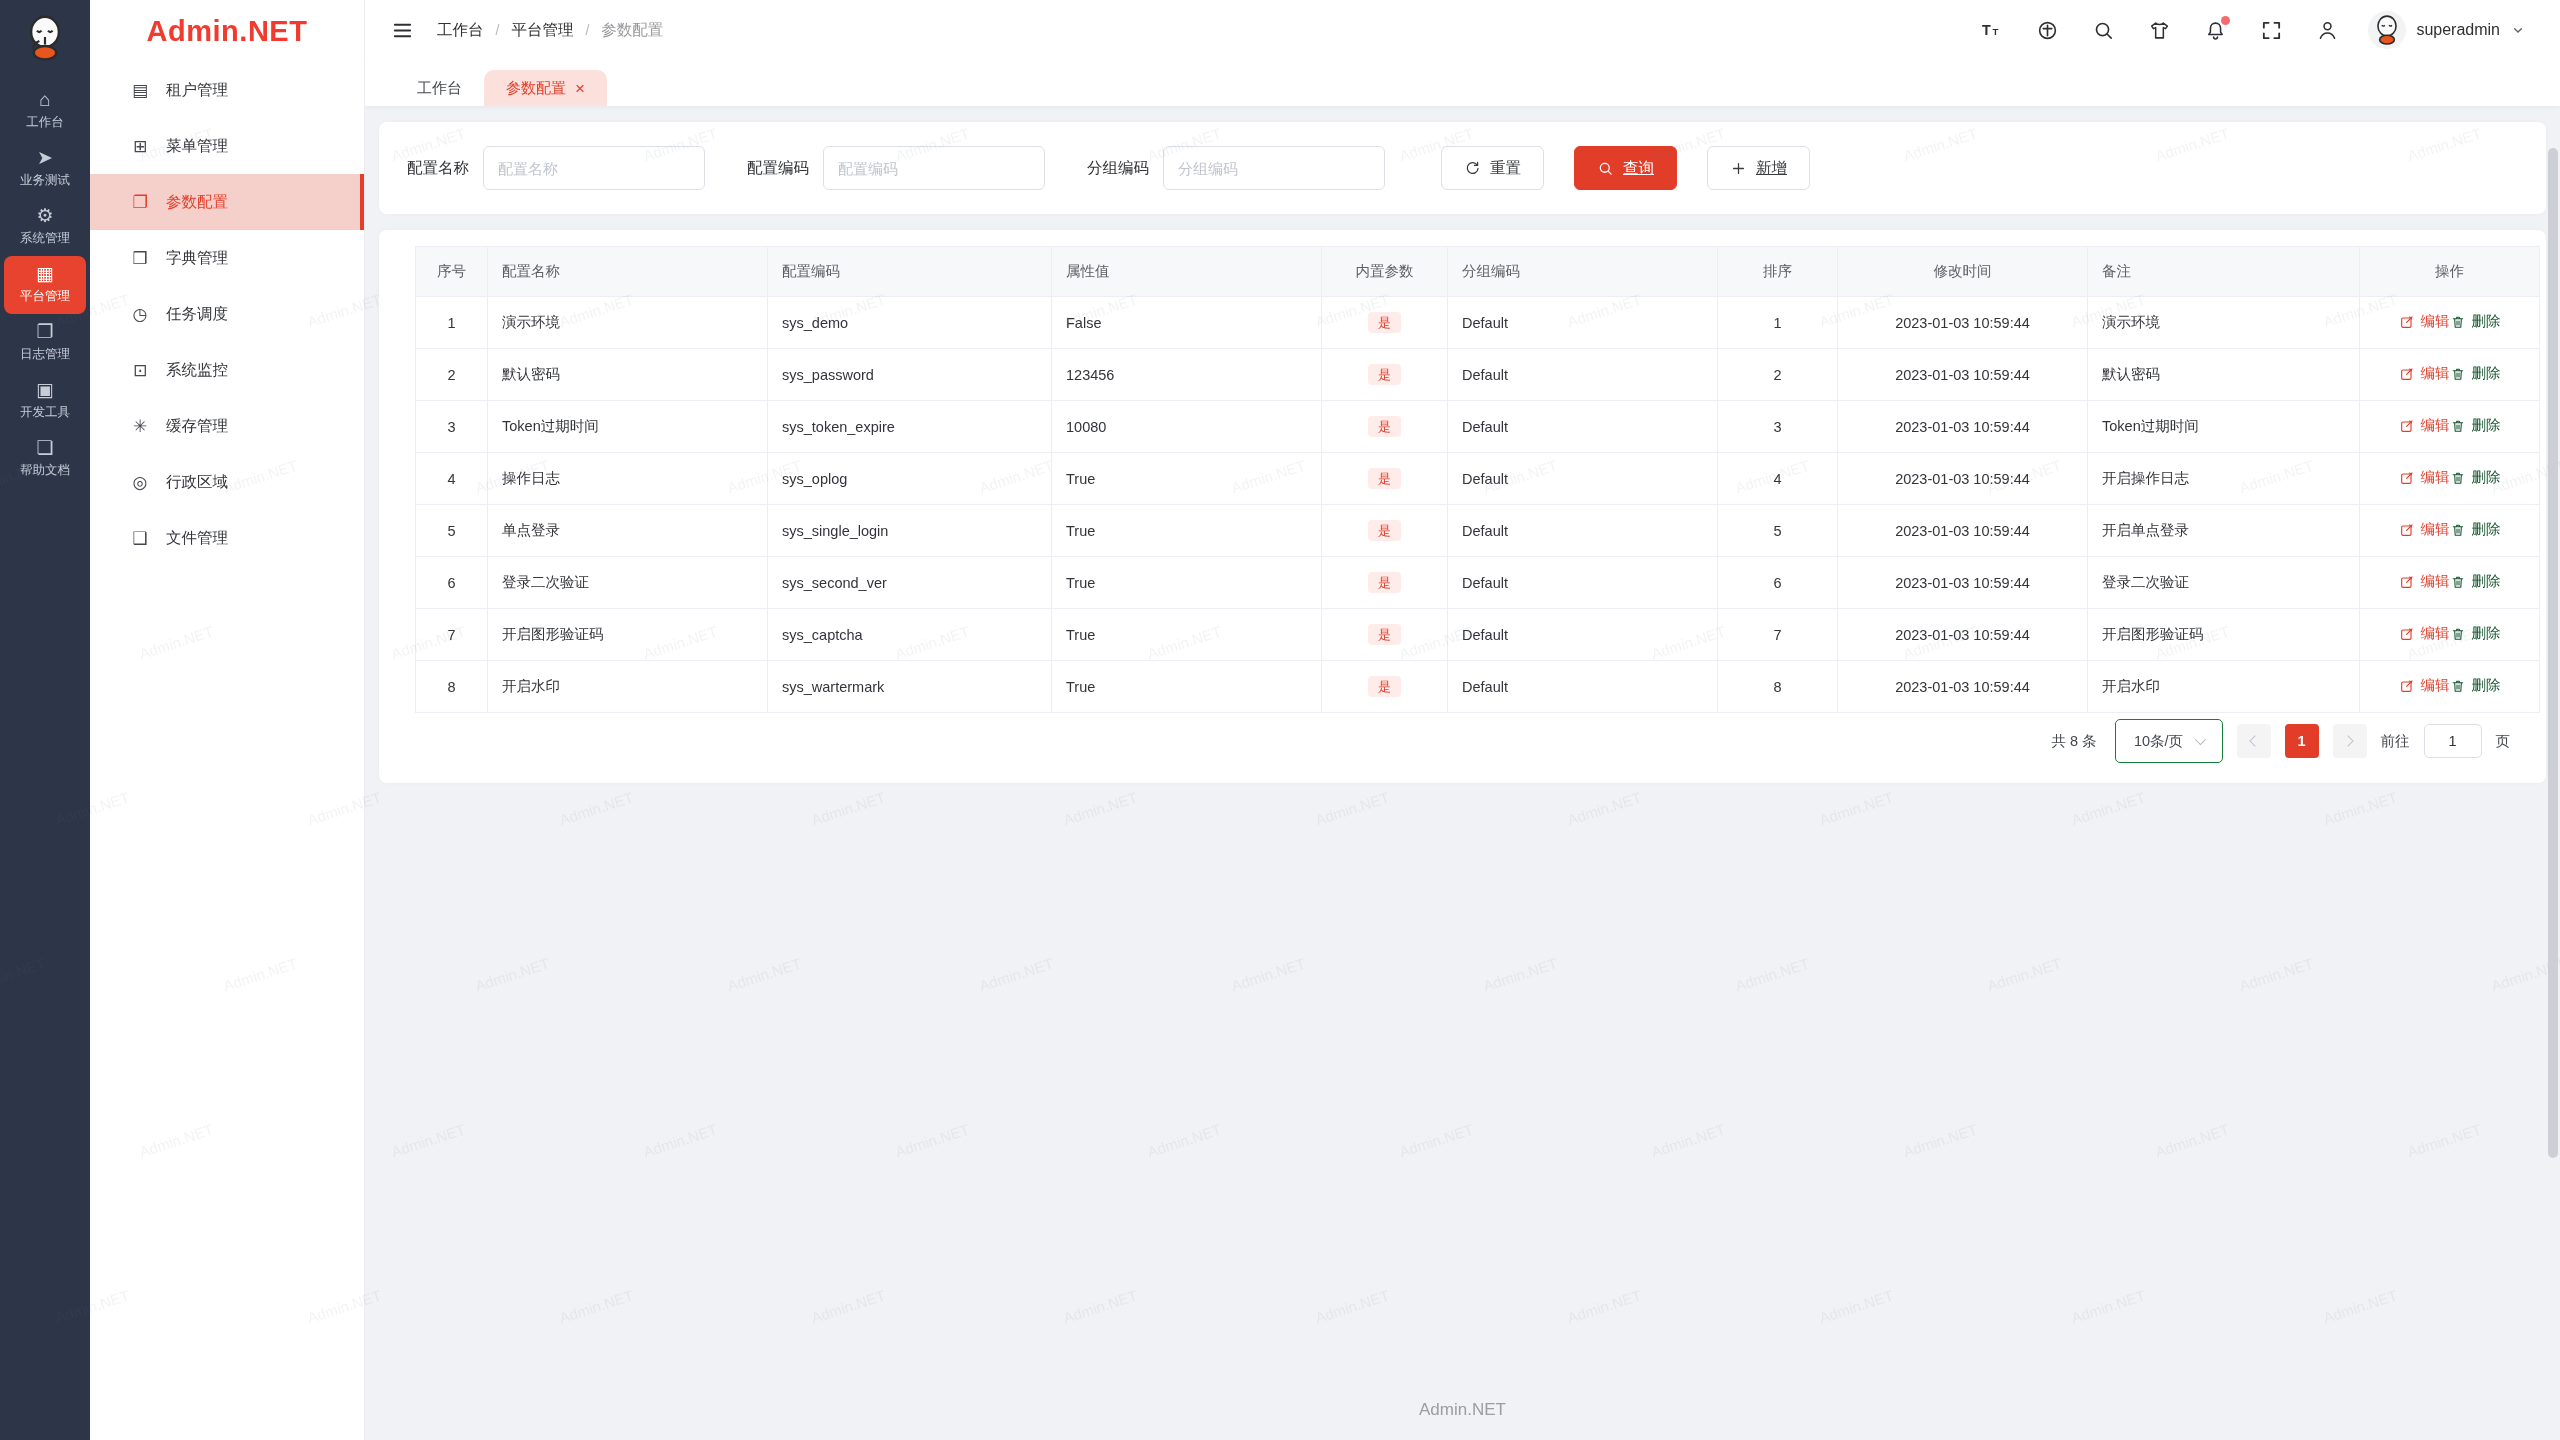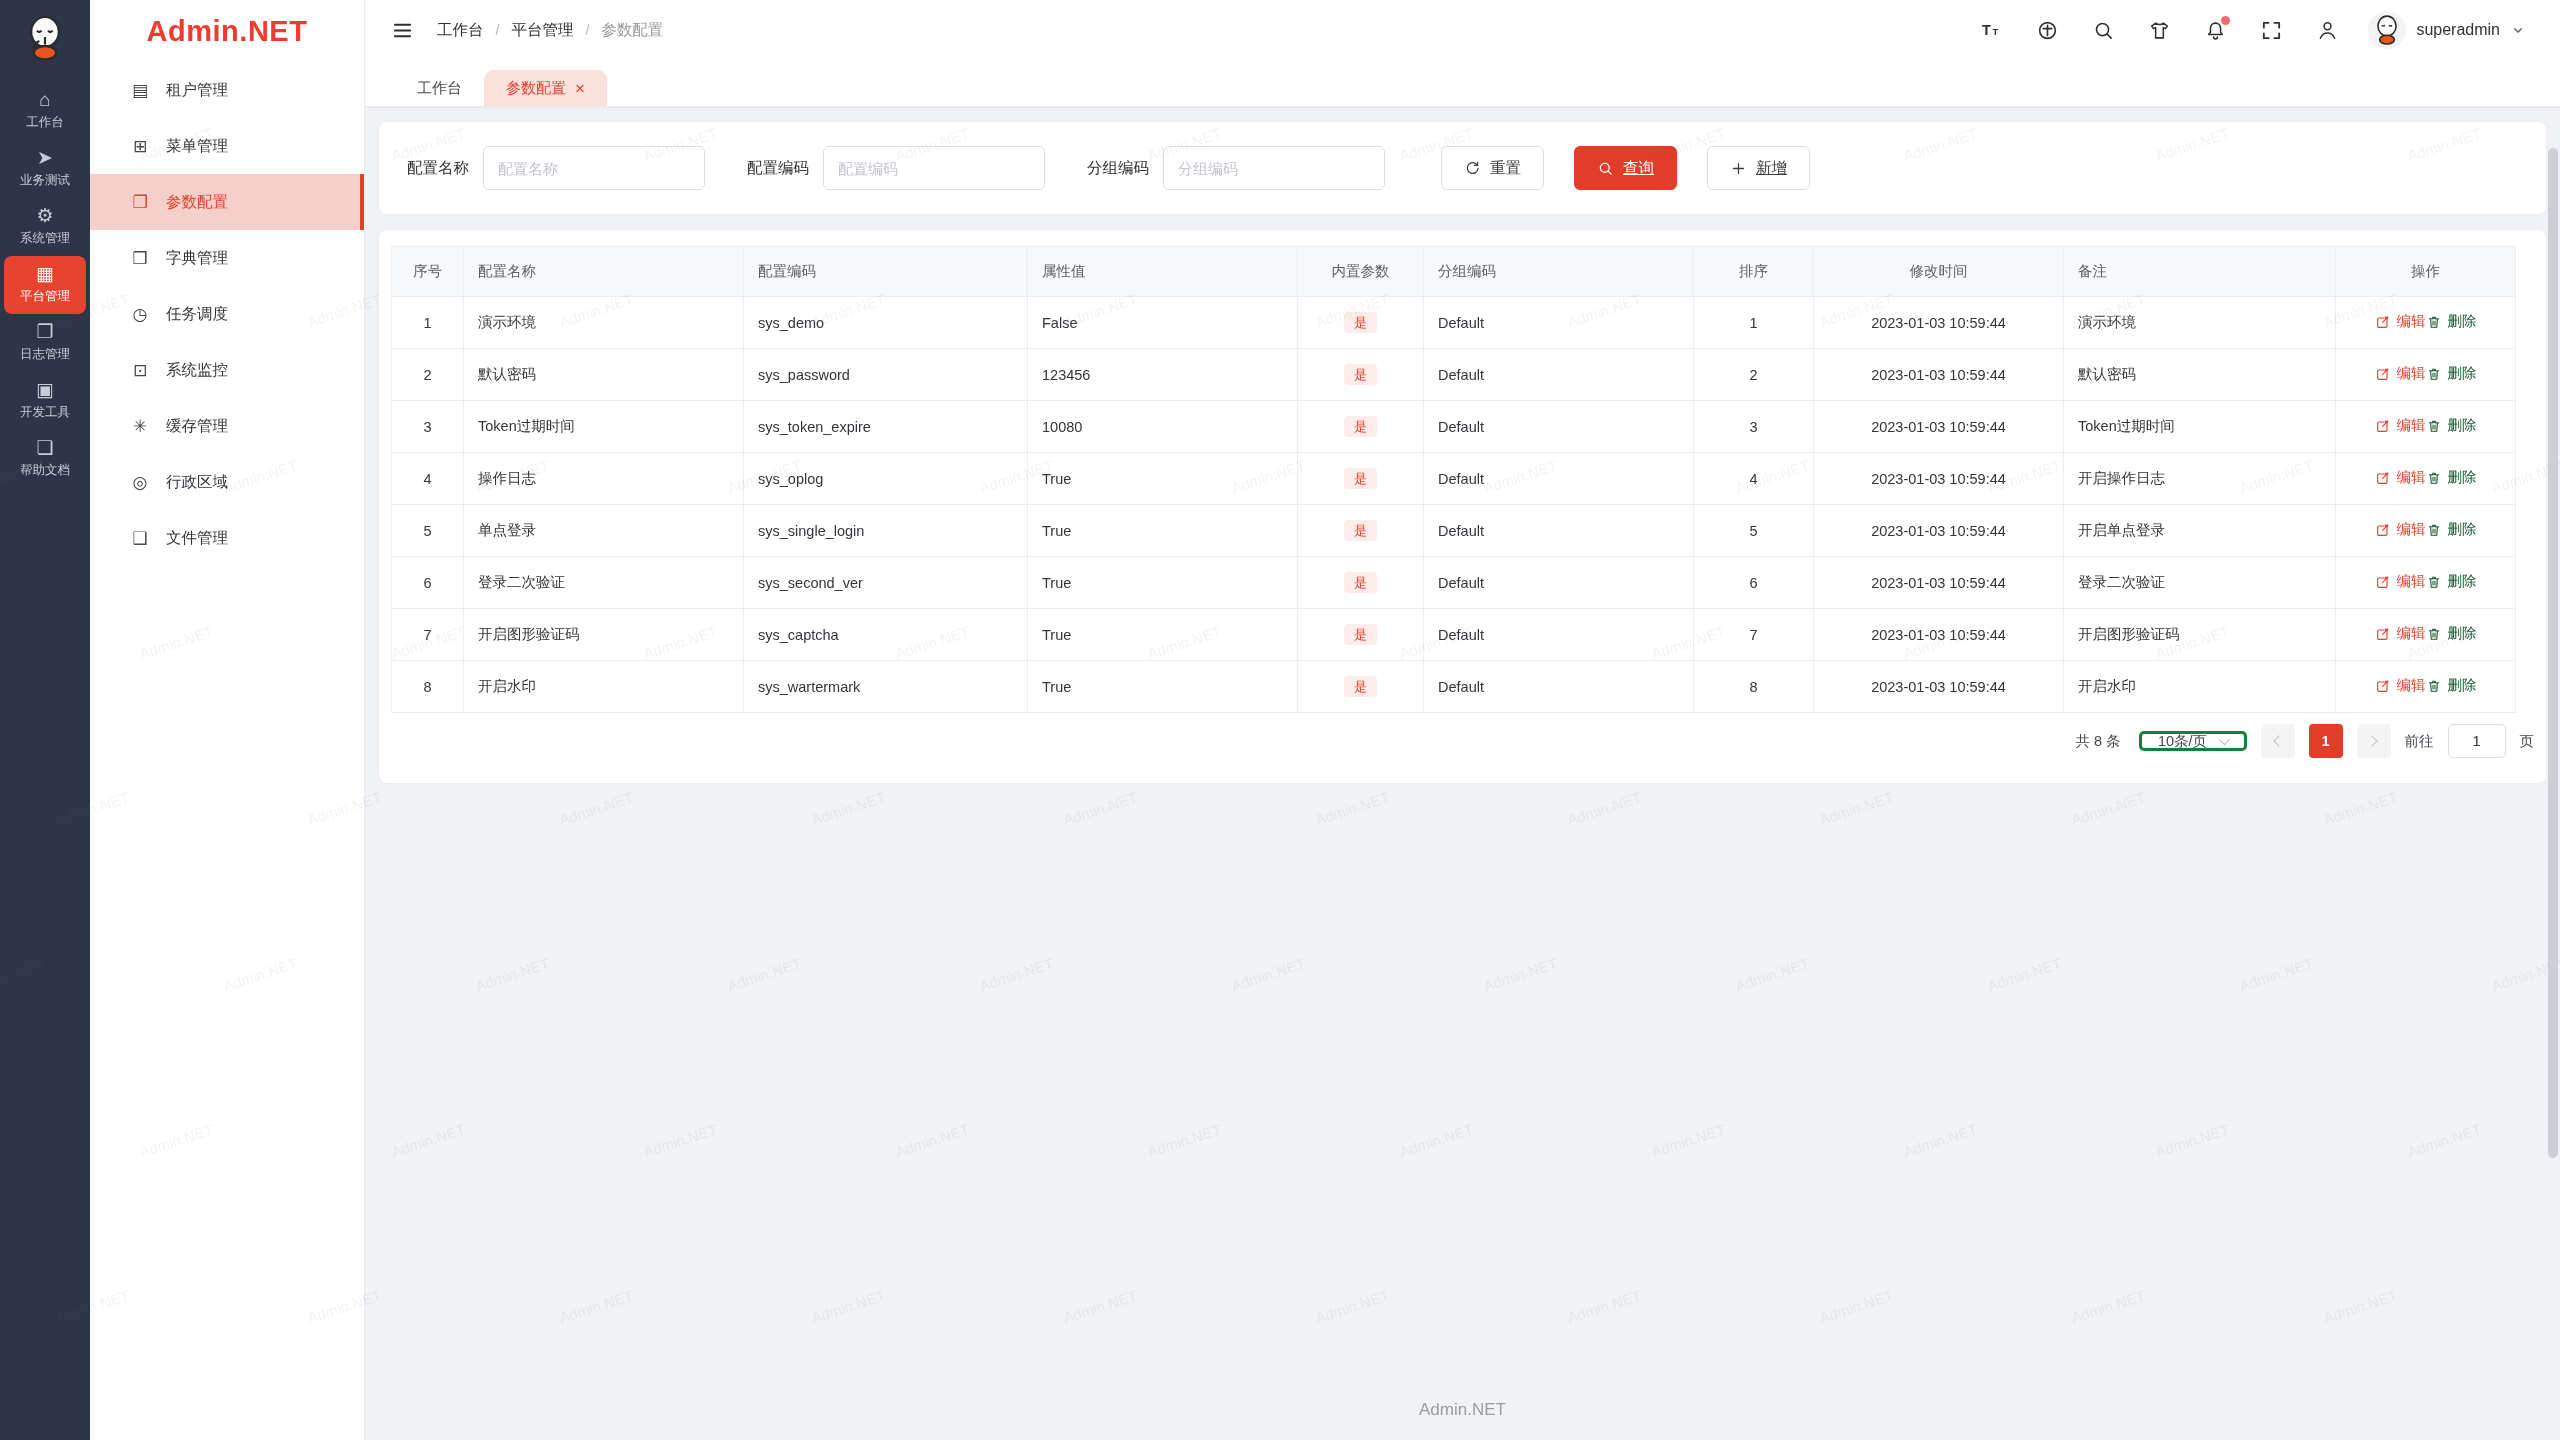--- a/index.html
+++ b/index.html
@@ -55,36 +55,36 @@
   .f-group { display:flex; align-items:center; gap:14px; margin-right:42px; }
   .f-label { font-size:15.5px; color:#2e3033; white-space:nowrap; }
   .f-input { width:222px; height:44px; border:1px solid #dcdfe6; border-radius:6px; padding:0 14px; font-size:15px; color:#303133; outline:none; font-family:inherit; }
   .f-input::placeholder { color:#c0c4cc; }
   .btn { height:44px; display:inline-flex; align-items:center; gap:9px; padding:0 22px; border-radius:6px; border:1px solid #dcdfe6; background:#fff; font-size:15.5px; color:#3a3c40; cursor:pointer; font-family:inherit; }
   .btn svg { width:17px; height:17px; }
   .btn.primary { background:#e23d29; border-color:#e23d29; color:#fff; }
   .btn + .btn { margin-left:16px;text-decoration:underline; }
 
   
-  .table-card { margin-top:16px; padding:16px 12px 14px; }
+  .table-card { margin-top:16px; padding:16px 36px 14px; }
   table { border-collapse:collapse; table-layout:fixed; width:2124px; font-size:14.5px; }
   thead th { background:#f7f8fa; color:#5c6066; font-weight:normal; height:50px; }
   th,td { border:1px solid #ebeef5; padding:0 14px; height:52px; text-align:left; }
   th.c,td.c { text-align:center; }
   tbody td { color:#33353a; }
   .tag-yes { display:inline-block; background:#fdecea; color:#e43d29; font-size:13px; padding:4px 10px; border-radius:4px; line-height:1; }
   .row-act { display:inline-flex; align-items:center; gap:6px; cursor:pointer; font-size:14.5px; }
   .row-act svg { width:16px; height:16px; }
   .act-edit { color:#e43d29; }
   .act-del { color:#14532d; }
 
   
   .pager { display:flex; align-items:center; justify-content:flex-end; gap:14px; height:56px; font-size:14.5px; color:#45484e; }
   .pager .total { margin-right:4px; }
-  .size-select { width:108px; height:20px; border:3px solid #15803d; border-radius:5px; display:flex; align-items:center; justify-content:center; gap:12px; cursor:pointer; background:#fff; }
+  .size-select { width:108px; height:44px; border:1px solid #15803d; border-radius:5px; display:flex; align-items:center; justify-content:center; gap:12px; cursor:pointer; background:#fff; }
   .chev { width:8px; height:8px; border-right:1.6px solid #b4b8bf; border-bottom:1.6px solid #b4b8bf; transform:rotate(45deg) translateY(-2px); }
   .pg-arrow { width:34px; height:34px; background:#f4f4f5; border-radius:4px; display:flex; align-items:center; justify-content:center; cursor:pointer; }
   .pg-arrow .a { width:8px; height:8px; border-right:1.8px solid #c0c4cc; border-bottom:1.8px solid #c0c4cc; }
   .pg-arrow .a.left { transform:rotate(135deg); margin-left:3px; }
   .pg-arrow .a.right { transform:rotate(-45deg); margin-right:3px; }
   .pg-num { min-width:34px; height:34px; background:#e23d29; color:#fff; border-radius:4px; display:flex; align-items:center; justify-content:center; font-weight:bold; cursor:pointer; }
   .goto-input { width:58px; height:34px; border:1px solid #dcdfe6; border-radius:5px; text-align:center; font-size:14.5px; outline:none; font-family:inherit; color:#303133; }
 
   
   .page-footer { position:absolute; left:0; right:0; bottom:10px; text-align:center; color:#9a9da3; }

